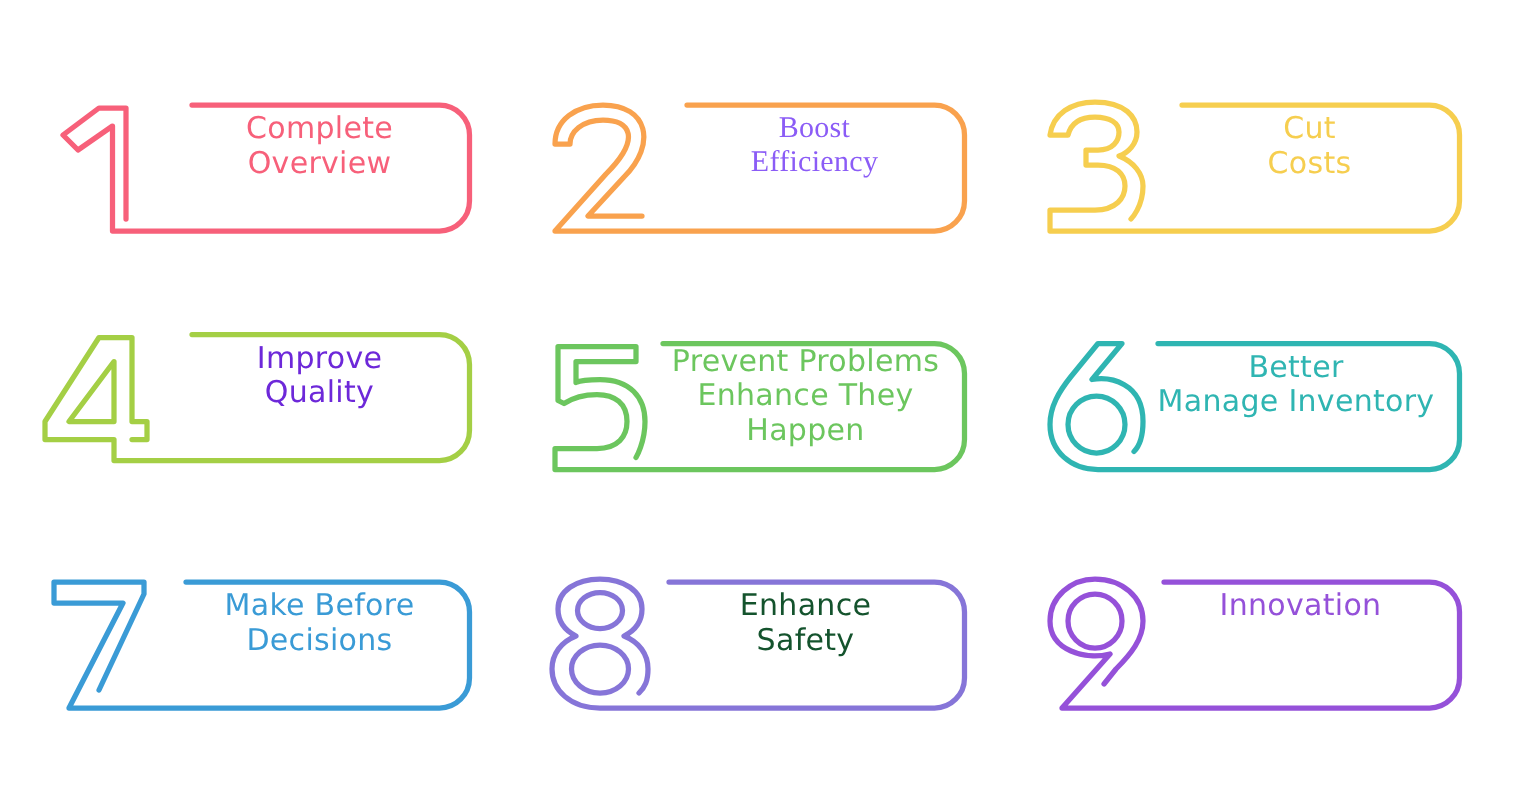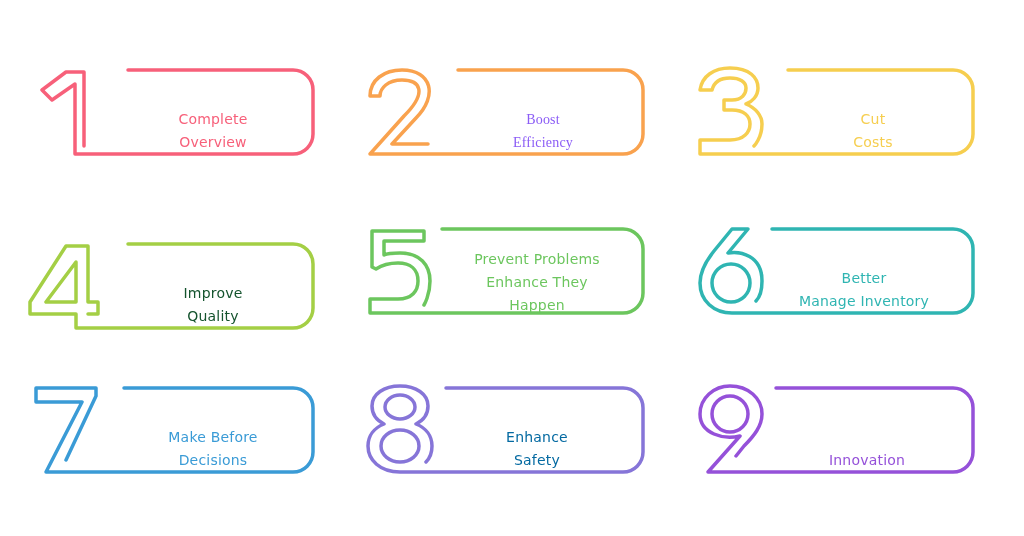--- a/index.html
+++ b/index.html
@@ -1,22 +1,22 @@
 <!DOCTYPE html>
 <html><head>
   <meta charset="utf-8">
   <style>
     html, body { margin: 0; padding: 0; background: #ffffff; }
     body { width: 1024px; height: 536px; position: relative; overflow: hidden; font-family: "DejaVu Sans", sans-serif; }
     .card { position: absolute; width: 290px; height: 96px; }
     .card svg.frame { position: absolute; left: 0; top: 0; overflow: visible; }
     .card .label {
       position: absolute; left: 92px; width: 170px; top: 8px; height: 80px;
-      display: flex; align-items: flex-end; justify-content: center; text-align: center;
-      font-size: 14px; line-height: 23px; font-weight: 500; letter-spacing: 0.2px;
+      display: flex; align-items: flex-start; justify-content: center; text-align: center;
+      font-size: 20px; line-height: 23px; font-weight: 500; letter-spacing: 0.2px;
     }
     .card .label span { display: block; }
   </style>
 </head>
 <body>
 
 <div class="card" style="left:36px;top:66px;color:#F7607A;">
   <svg class="frame" width="290" height="96" viewBox="0 0 290 96" fill="none" stroke="#F7607A" stroke-width="3.5" stroke-linejoin="round" stroke-linecap="round">
     <path d="M92 4 H257 a20 20 0 0 1 20 20 V68 a20 20 0 0 1 -20 20 H39 V18 L16 34 L6 24 L30 6 H48 V80"></path>
   </svg>
@@ -45,21 +45,21 @@
     <path d="M92 4 H257 a20 20 0 0 1 20 20 V68 a20 20 0 0 1 -20 20 H4 V74 H34 C48 74 54 66 54 58 C54 50 48 44 36 44 H28 V34 H36 C46 34 50 28 50 22 C50 16 44 12 34 12 C24 12 18 16 16 24 H4 C6 10 18 2 34 2 C54 2 62 12 62 22 C62 30 56 36 50 38 C60 42 66 50 66 58 C66 72 58 80 58 80"></path>
   </svg>
   <div class="label">
       <div>
         <span>Cut</span>
         <span>Costs</span>
       </div>
     </div>
 </div>
 
-<div class="card" style="left:26px;top:240px;color:#14532d;">
+<div class="card" style="left:26px;top:219px;color:#6d28d9;">
   <svg class="frame" width="300" height="96" viewBox="0 0 300 96" fill="none" stroke="#A4CF45" stroke-width="3.5" stroke-linejoin="round" stroke-linecap="round">
     <path d="M102 4 H267 a20 20 0 0 1 20 20 V68 a20 20 0 0 1 -20 20 H50 V74 H4 V62 L40 6 H62 V62 H72 V74 H62 M50 62 V22 L20 62 H50"></path>
   </svg>
   <div class="label" style="left:102px;">
       <div>
         <span>Improve</span>
         <span>Quality</span>
       </div>
     </div>
 </div>
@@ -95,21 +95,21 @@
     <path d="M88 4 H257 a20 20 0 0 1 20 20 V68 a20 20 0 0 1 -20 20 H10 L46 18 H0 V4 H60 V12 L30 76"></path>
   </svg>
   <div class="label">
       <div>
         <span>Make Before</span>
         <span>Decisions</span>
       </div>
     </div>
 </div>
 
-<div class="card" style="left:366px;top:384px;color:#0369a1;">
+<div class="card" style="left:366px;top:384px;color:#14532d;">
   <svg class="frame" width="290" height="96" viewBox="0 0 290 96" fill="none" stroke="#8675D8" stroke-width="3.5" stroke-linejoin="round" stroke-linecap="round">
     <path d="M80 4 H257 a20 20 0 0 1 20 20 V68 a20 20 0 0 1 -20 20 H34 C14 88 2 76 2 62 C2 52 8 44 18 40 C10 36 6 30 6 22 C6 10 18 2 34 2 C50 2 62 10 62 22 C62 30 58 36 50 40 C60 44 66 52 66 62 C66 70 64 74 60 78"></path>
     <ellipse cx="34" cy="23" rx="15" ry="12"></ellipse>
     <ellipse cx="34" cy="62" rx="19" ry="16"></ellipse>
   </svg>
   <div class="label" style="left:86px;">
       <div>
         <span>Enhance</span>
         <span>Safety</span>
       </div>

